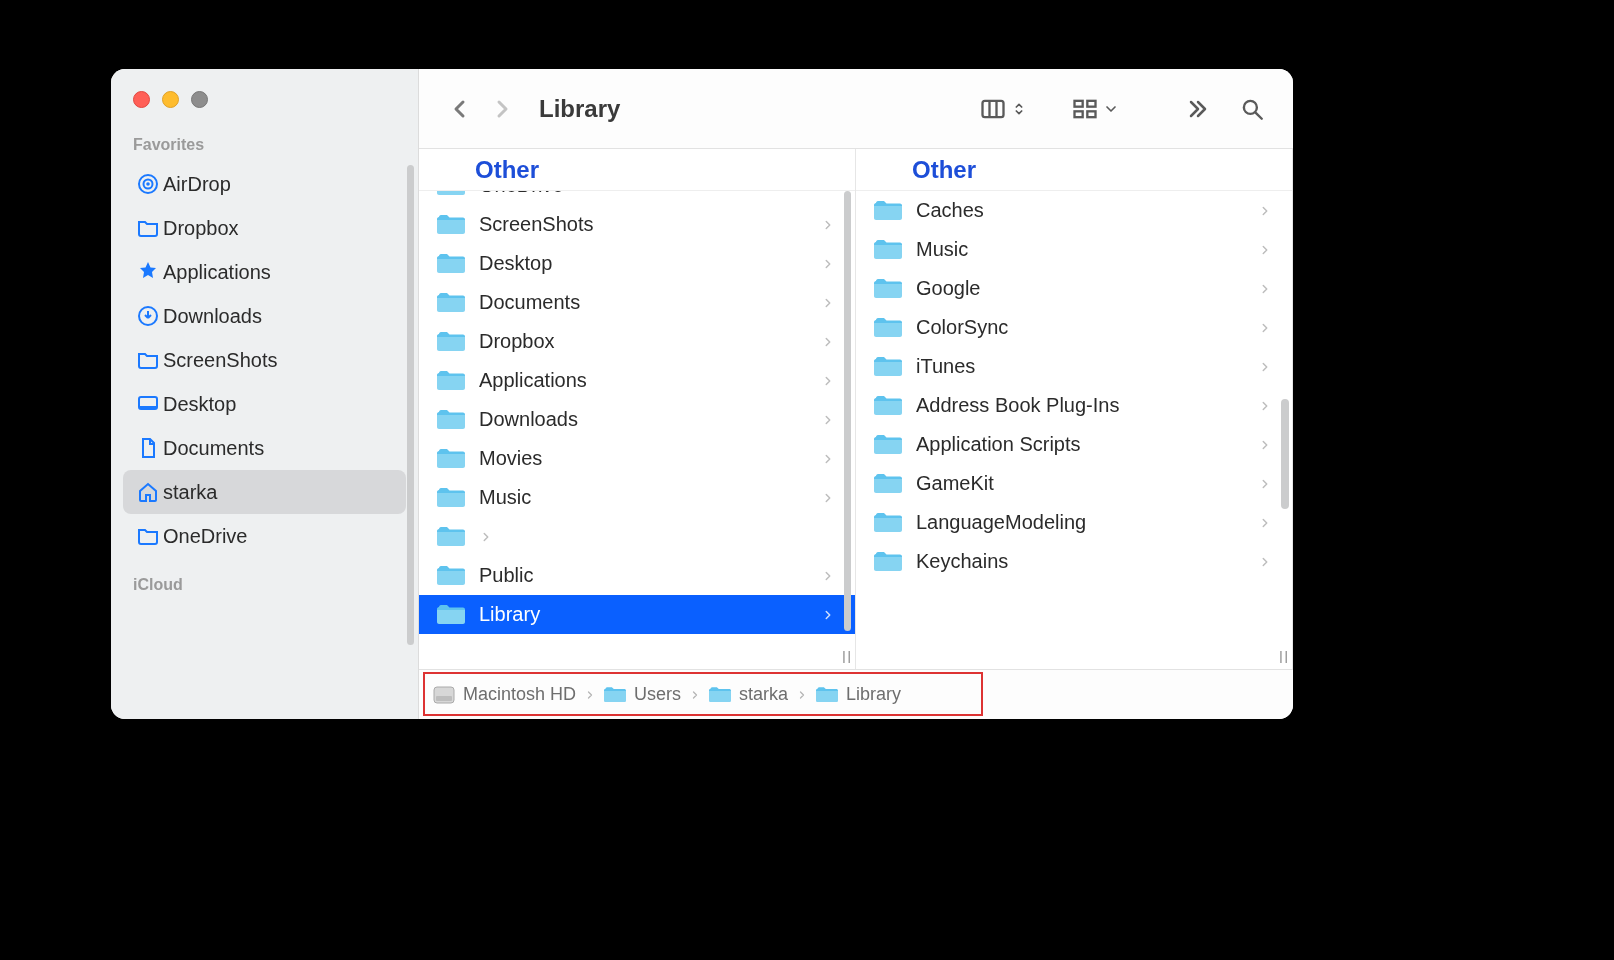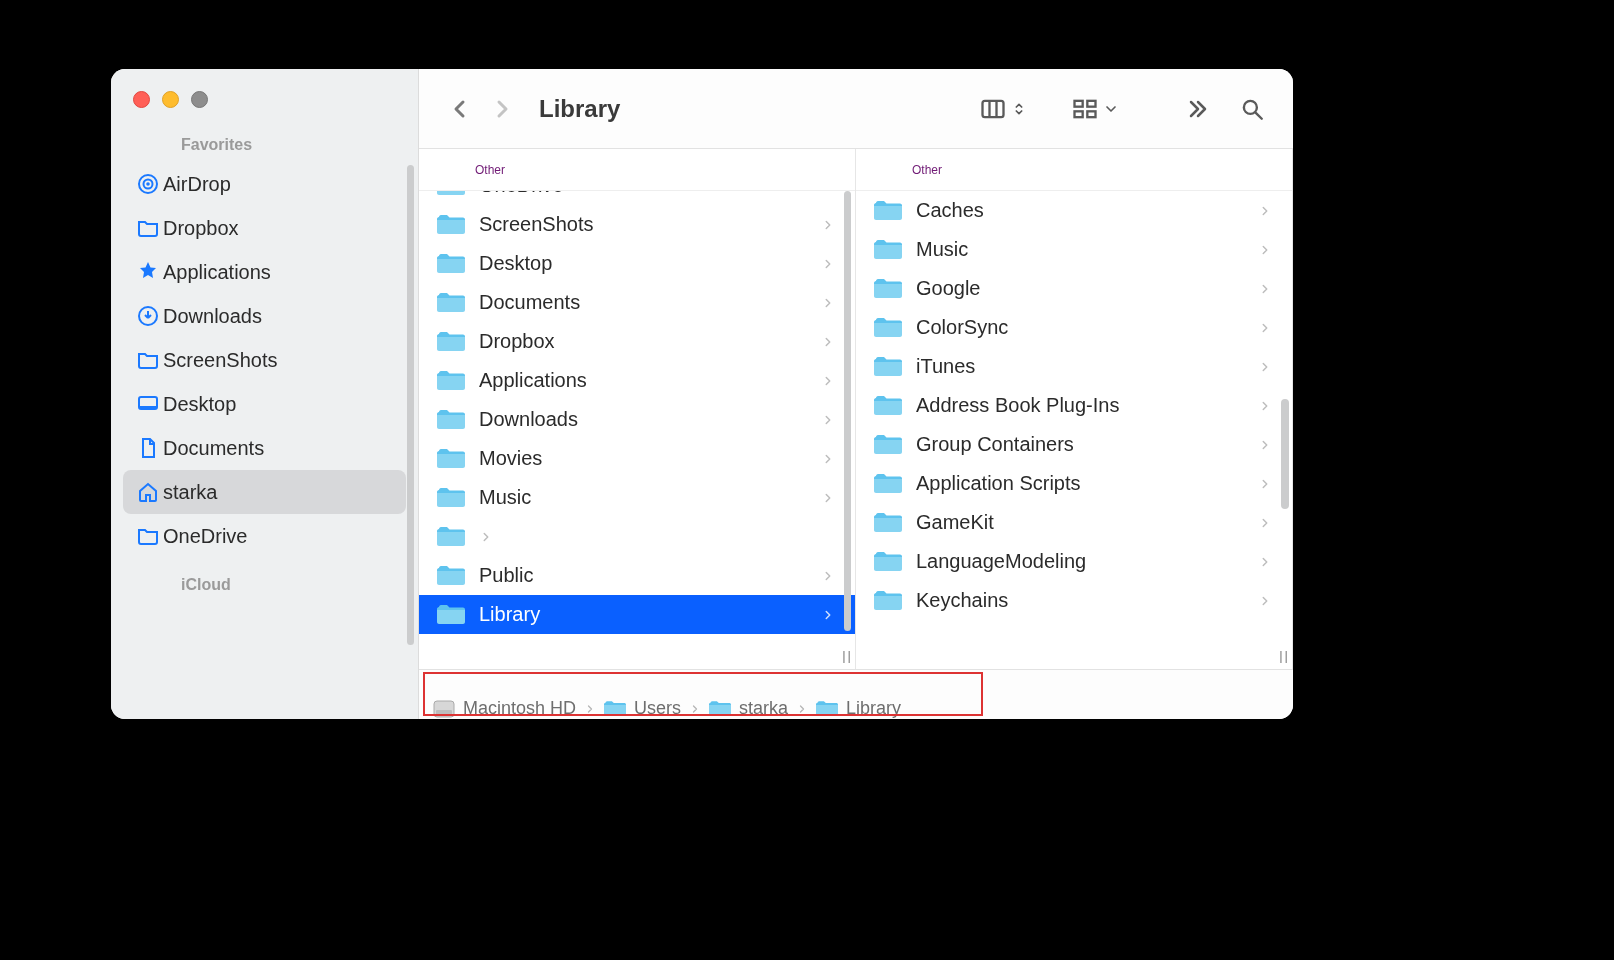--- a/index.html
+++ b/index.html
@@ -14,21 +14,21 @@
   
   .sidebar {
     width: 308px; flex: 0 0 308px; background: #eef0f1; border-right: 1px solid #dcdcdc;
     display: flex; flex-direction: column; position: relative;
   }
   .traffic { display: flex; gap: 12px; padding: 22px 20px 10px 22px; }
   .dot { width: 17px; height: 17px; border-radius: 50%; }
   .dot.red { background: #ff5f57; border: 1px solid #e24640; }
   .dot.yel { background: #febc2e; border: 1px solid #e0a127; }
   .dot.grn { background: #8d8d8d; border: 1px solid #777; }
-  .section-label { font-size: 16px; color: #9a9a9a; font-weight: 600; padding: 18px 22px 8px 22px; margin-left: 48px; }
+  .section-label { font-size: 16px; color: #9a9a9a; font-weight: 600; padding: 18px 22px 8px 22px; }
   .sidebar-list { padding: 0 12px; }
   .sidebar-item {
     display: flex; align-items: center; gap: 2px; padding: 9px 12px; border-radius: 8px;
     color: #2b2b2b; font-size: 20px; cursor: default;
   }
   .sidebar-item.selected { background: #d7d8da; }
   .sidebar-item .icn { width: 26px; height: 26px; display: flex; align-items: center; justify-content: center; color: #1b79ff; }
   .sb-scroll { position: absolute; right: 4px; top: 96px; width: 7px; height: 480px; background: #cbcccd; border-radius: 4px; }
   
   .main { flex: 1; display: flex; flex-direction: column; min-width: 0; }
@@ -39,39 +39,39 @@
   .tb-btn { width: 34px; height: 34px; display: flex; align-items: center; justify-content: center; color: #7a7a7a; }
   .tb-btn.dis { color: #c4c4c4; }
   .tb-title { font-size: 24px; font-weight: 700; color: #3a3a3a; margin-left: 12px; }
   .tb-spacer { flex: 1; }
   .tb-group { display: flex; align-items: center; gap: 4px; color: #5a5a5a; margin: 0 18px; }
   .columns { flex: 1; display: flex; min-height: 0; position: relative; }
   .col { flex: 1; min-width: 0; display: flex; flex-direction: column; border-right: 1px solid #e6e6e6; position: relative; }
   .col:last-child { border-right: none; }
   .col-header {
     height: 42px; display: flex; align-items: center; padding-left: 56px;
-    font-size: 12px; font-weight: 400; color: #701a75; border-bottom: 1px solid #eee;
+    font-size: 24px; font-weight: 700; color: #1d4ed8; border-bottom: 1px solid #eee;
   }
   .col-body { flex: 1; overflow: hidden; position: relative; }
   .row {
     display: flex; align-items: center; gap: 14px; height: 39px;
     padding: 0 20px 0 18px; font-size: 20px; color: #2b2b2b;
   }
   .row.clip-top { margin-top: -25px; }
   .row .folder { width: 28px; height: 22px; flex: 0 0 28px; }
   .row .label { flex: 1; white-space: nowrap; overflow: hidden; text-overflow: ellipsis; }
   .row .chev { color: #bdbdbd; }
   .row.selected { background: #0a60ff; color: #fff; }
   .row.selected .chev { color: #cfe0ff; }
   .col-scroll { position: absolute; right: 4px; top: 0; width: 7px; height: 440px; background: #cbcccd; border-radius: 4px; }
   .resize { position: absolute; right: 2px; bottom: 6px; color: #7d7d7d; font-size: 13px; letter-spacing: 2px; }
   .main-scroll { position: absolute; right: 4px; top: 250px; width: 8px; height: 110px; background: #cbcccd; border-radius: 4px; }
   .pathbar {
     height: 50px; border-top: 1px solid #e2e2e2; background: #fdfdfd;
-    display: flex; align-items: flex-end; gap: 8px; padding: 0 14px; font-size: 18px; color: #6e6e6e;
+    display: flex; align-items: center; gap: 8px; padding: 0 14px; font-size: 18px; color: #6e6e6e;
     position: relative;
   }
   .pathbar .crumb { display: flex; align-items: center; gap: 8px; }
   .pathbar .sep { color: #b5b5b5; }
   .pathbar .mini-folder { width: 22px; height: 18px; }
   .hilite { position: absolute; left: 4px; top: 2px; width: 560px; height: 44px; border: 2px solid #d33; pointer-events: none; }
   svg { display: block; }
 </style>
 </head>
 <body>
@@ -448,29 +448,20 @@
                 </svg>
                 <span class="label">Address Book Plug-Ins</span>
                 <svg class="chev" width="14" height="14">
                   <use href="#i-chev-right-sm"></use>
                 </svg>
               </div>
               <div class="row">
                 <svg class="folder">
                   <use href="#i-bigfolder"></use>
                 </svg>
-                <span class="label">Group Containers</span>
-                <svg class="chev" width="14" height="14">
-                  <use href="#i-chev-right-sm"></use>
-                </svg>
-              </div>
-              <div class="row">
-                <svg class="folder">
-                  <use href="#i-bigfolder"></use>
-                </svg>
                 <span class="label">Application Scripts</span>
                 <svg class="chev" width="14" height="14">
                   <use href="#i-chev-right-sm"></use>
                 </svg>
               </div>
               <div class="row">
                 <svg class="folder">
                   <use href="#i-bigfolder"></use>
                 </svg>
                 <span class="label">GameKit</span>

